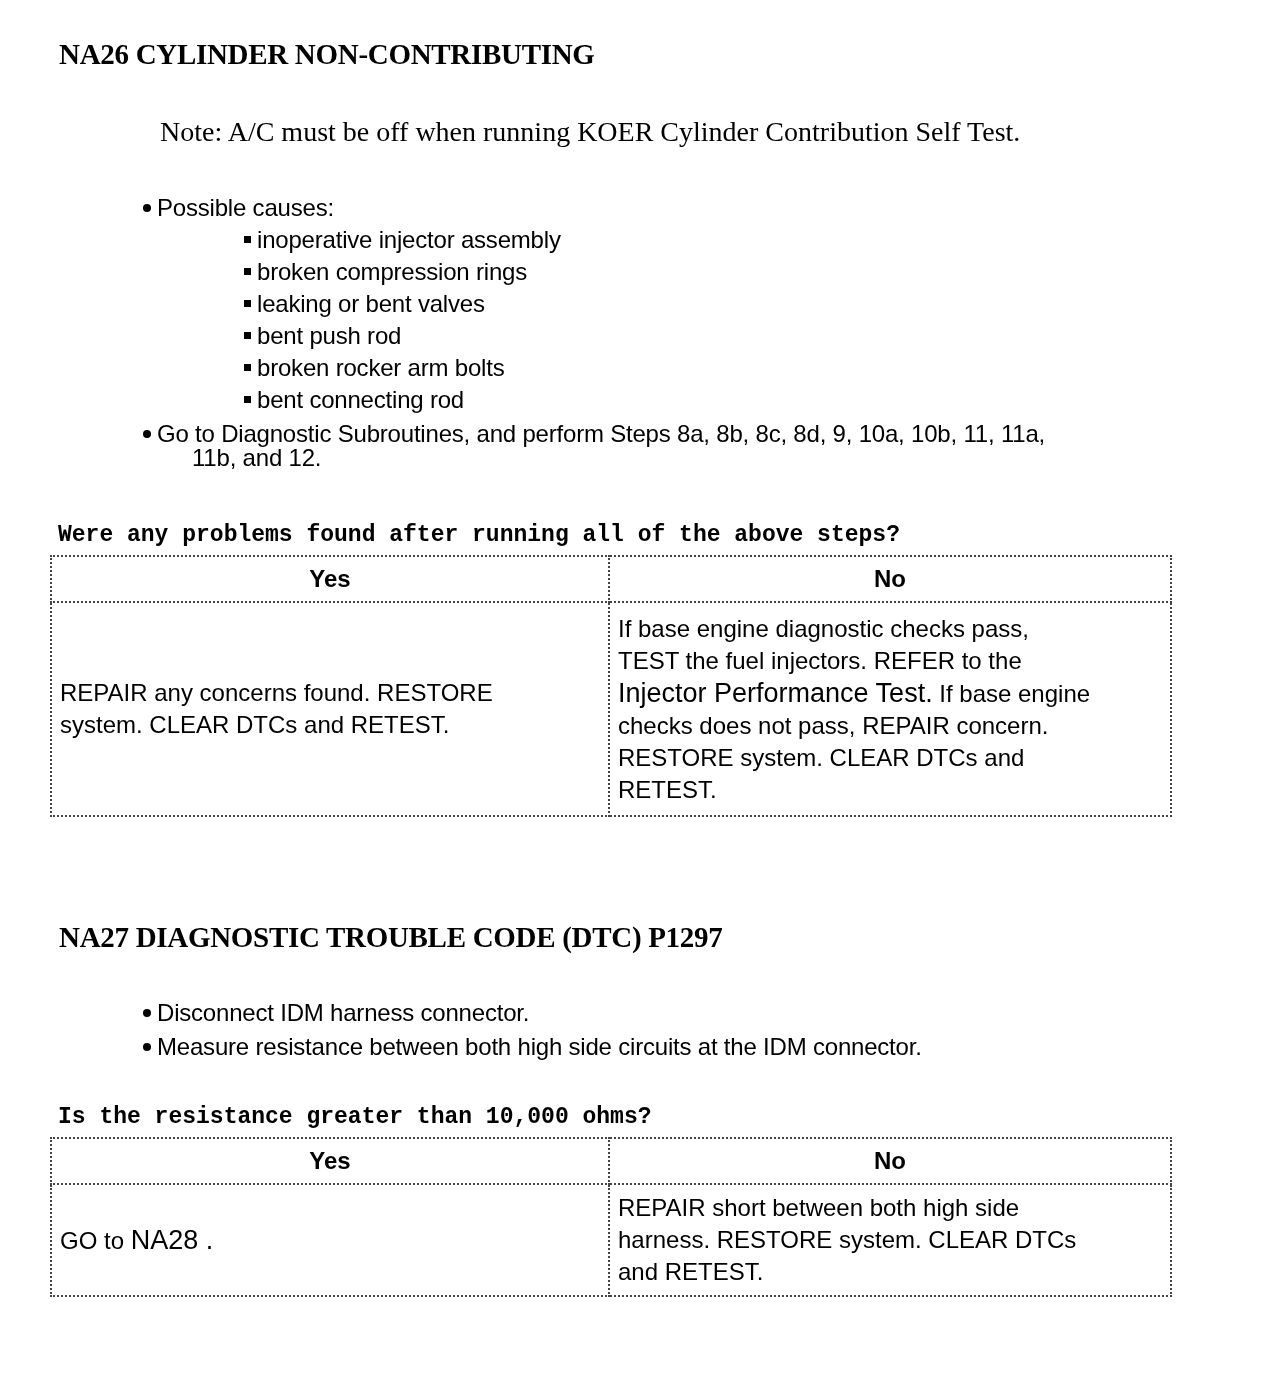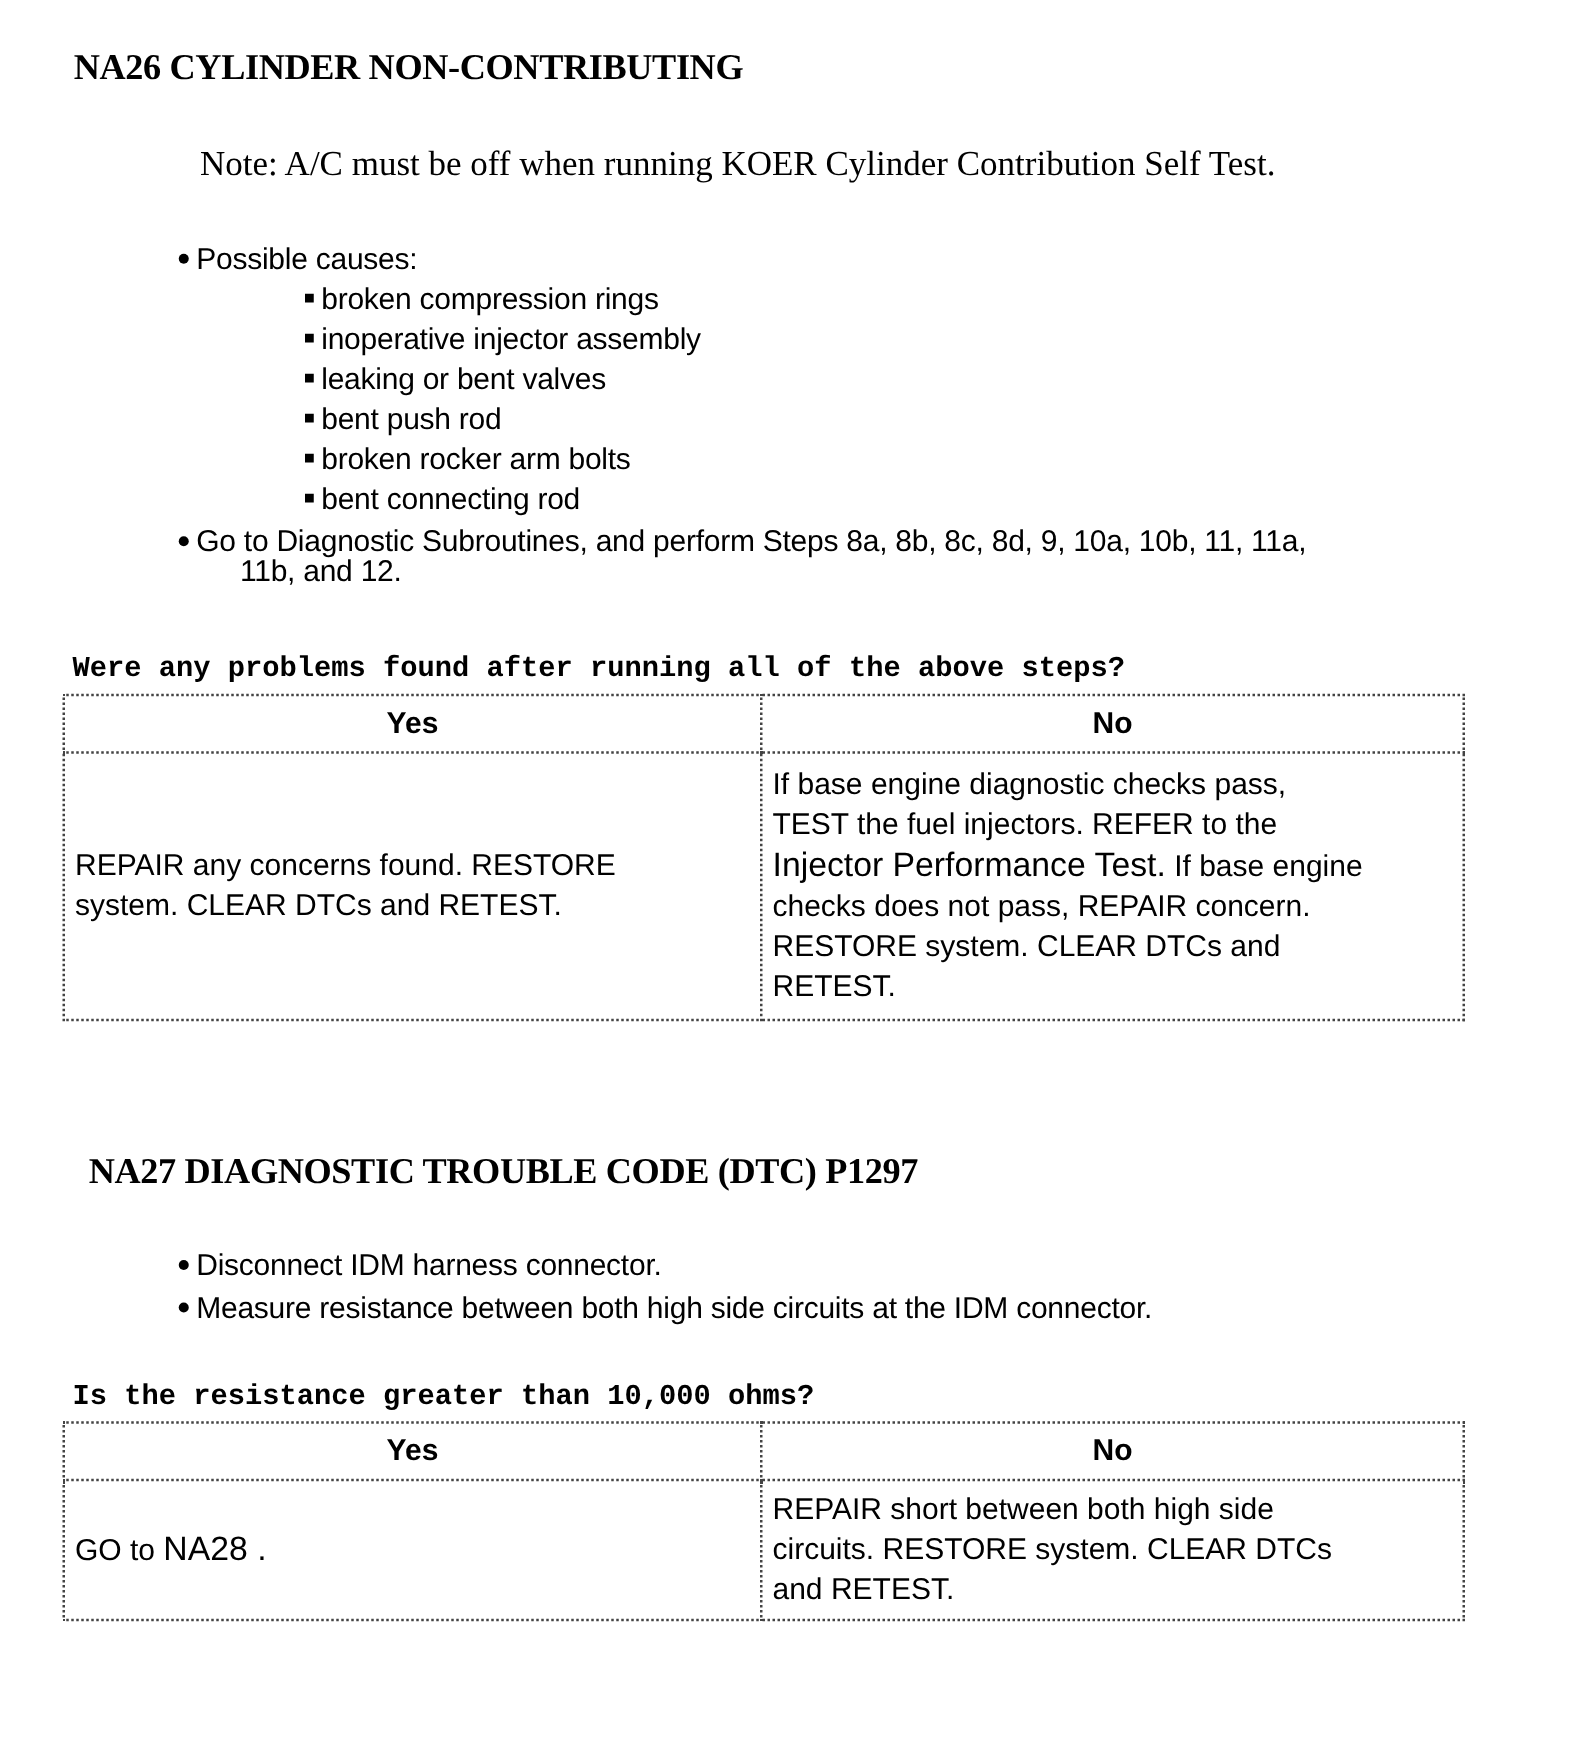--- a/index.html
+++ b/index.html
@@ -52,22 +52,22 @@
 <div class="abs note" style="left:160px; top:118px;">
   <b>Note:</b>
   <span>A/C must be off when running KOER Cylinder Contribution Self Test.</span>
 </div>
 
 <div class="abs li" style="left:143px; top:192px;">
   <span class="bullet-dot"></span><span>Possible causes:</span>
 </div>
 
 <div class="abs" style="left:244px; top:224px;">
+  <div class="li"><span class="bullet-sq"></span><span>inoperative injector assembly</span></div>
   <div class="li"><span class="bullet-sq"></span><span>broken compression rings</span></div>
-  <div class="li"><span class="bullet-sq"></span><span>inoperative injector assembly</span></div>
   <div class="li"><span class="bullet-sq"></span><span>leaking or bent valves</span></div>
   <div class="li"><span class="bullet-sq"></span><span>bent push rod</span></div>
   <div class="li"><span class="bullet-sq"></span><span>broken rocker arm bolts</span></div>
   <div class="li"><span class="bullet-sq"></span><span>bent connecting rod</span></div>
 </div>
 
 <div class="abs li" style="left:143px; top:418px;">
   <span class="bullet-dot"></span><span>Go to Diagnostic Subroutines, and perform Steps 8a, 8b, 8c, 8d, 9, 10a, 10b, 11, 11a,</span>
 </div>
 <div class="abs li" style="left:192px; top:442px;">11b, and 12.</div>
@@ -94,21 +94,21 @@
       <div>TEST the fuel injectors. REFER to the</div>
       <div><span class="serif">Injector Performance Test.</span><span> If base engine</span></div>
       <div>checks does not pass, REPAIR concern.</div>
       <div>RESTORE system. CLEAR DTCs and</div>
       <div>RETEST.</div>
     </td>
   </tr>
 </tbody>
   </table>
 
-<div class="abs h1" style="left:71px; top:923px;">NA27 DIAGNOSTIC TROUBLE CODE (DTC) P1297</div>
+<div class="abs h1" style="left:59px; top:923px;">NA27 DIAGNOSTIC TROUBLE CODE (DTC) P1297</div>
 
 <div class="abs li" style="left:143px; top:997px;">
   <span class="bullet-dot"></span><span>Disconnect IDM harness connector.</span>
 </div>
 <div class="abs li" style="left:143px; top:1031px;">
   <span class="bullet-dot"></span><span>Measure resistance between both high side circuits at the IDM connector.</span>
 </div>
 
 <div class="abs question" style="left:58px; top:1106px;">Is the resistance greater than 10,000 ohms?</div>
 
@@ -121,18 +121,18 @@
       <tr>
     <th>Yes</th>
     <th>No</th>
   </tr>
   <tr style="height:112px;">
     <td>
       <span>GO to </span><span class="serif">NA28</span><span class="serif"> .</span>
     </td>
     <td>
       <div>REPAIR short between both high side</div>
-      <div>circuits. RESTORE system. CLEAR DTCs</div>
+      <div>harness. RESTORE system. CLEAR DTCs</div>
       <div>and RETEST.</div>
     </td>
   </tr>
 </tbody>
   </table>
 
 </body></html>

